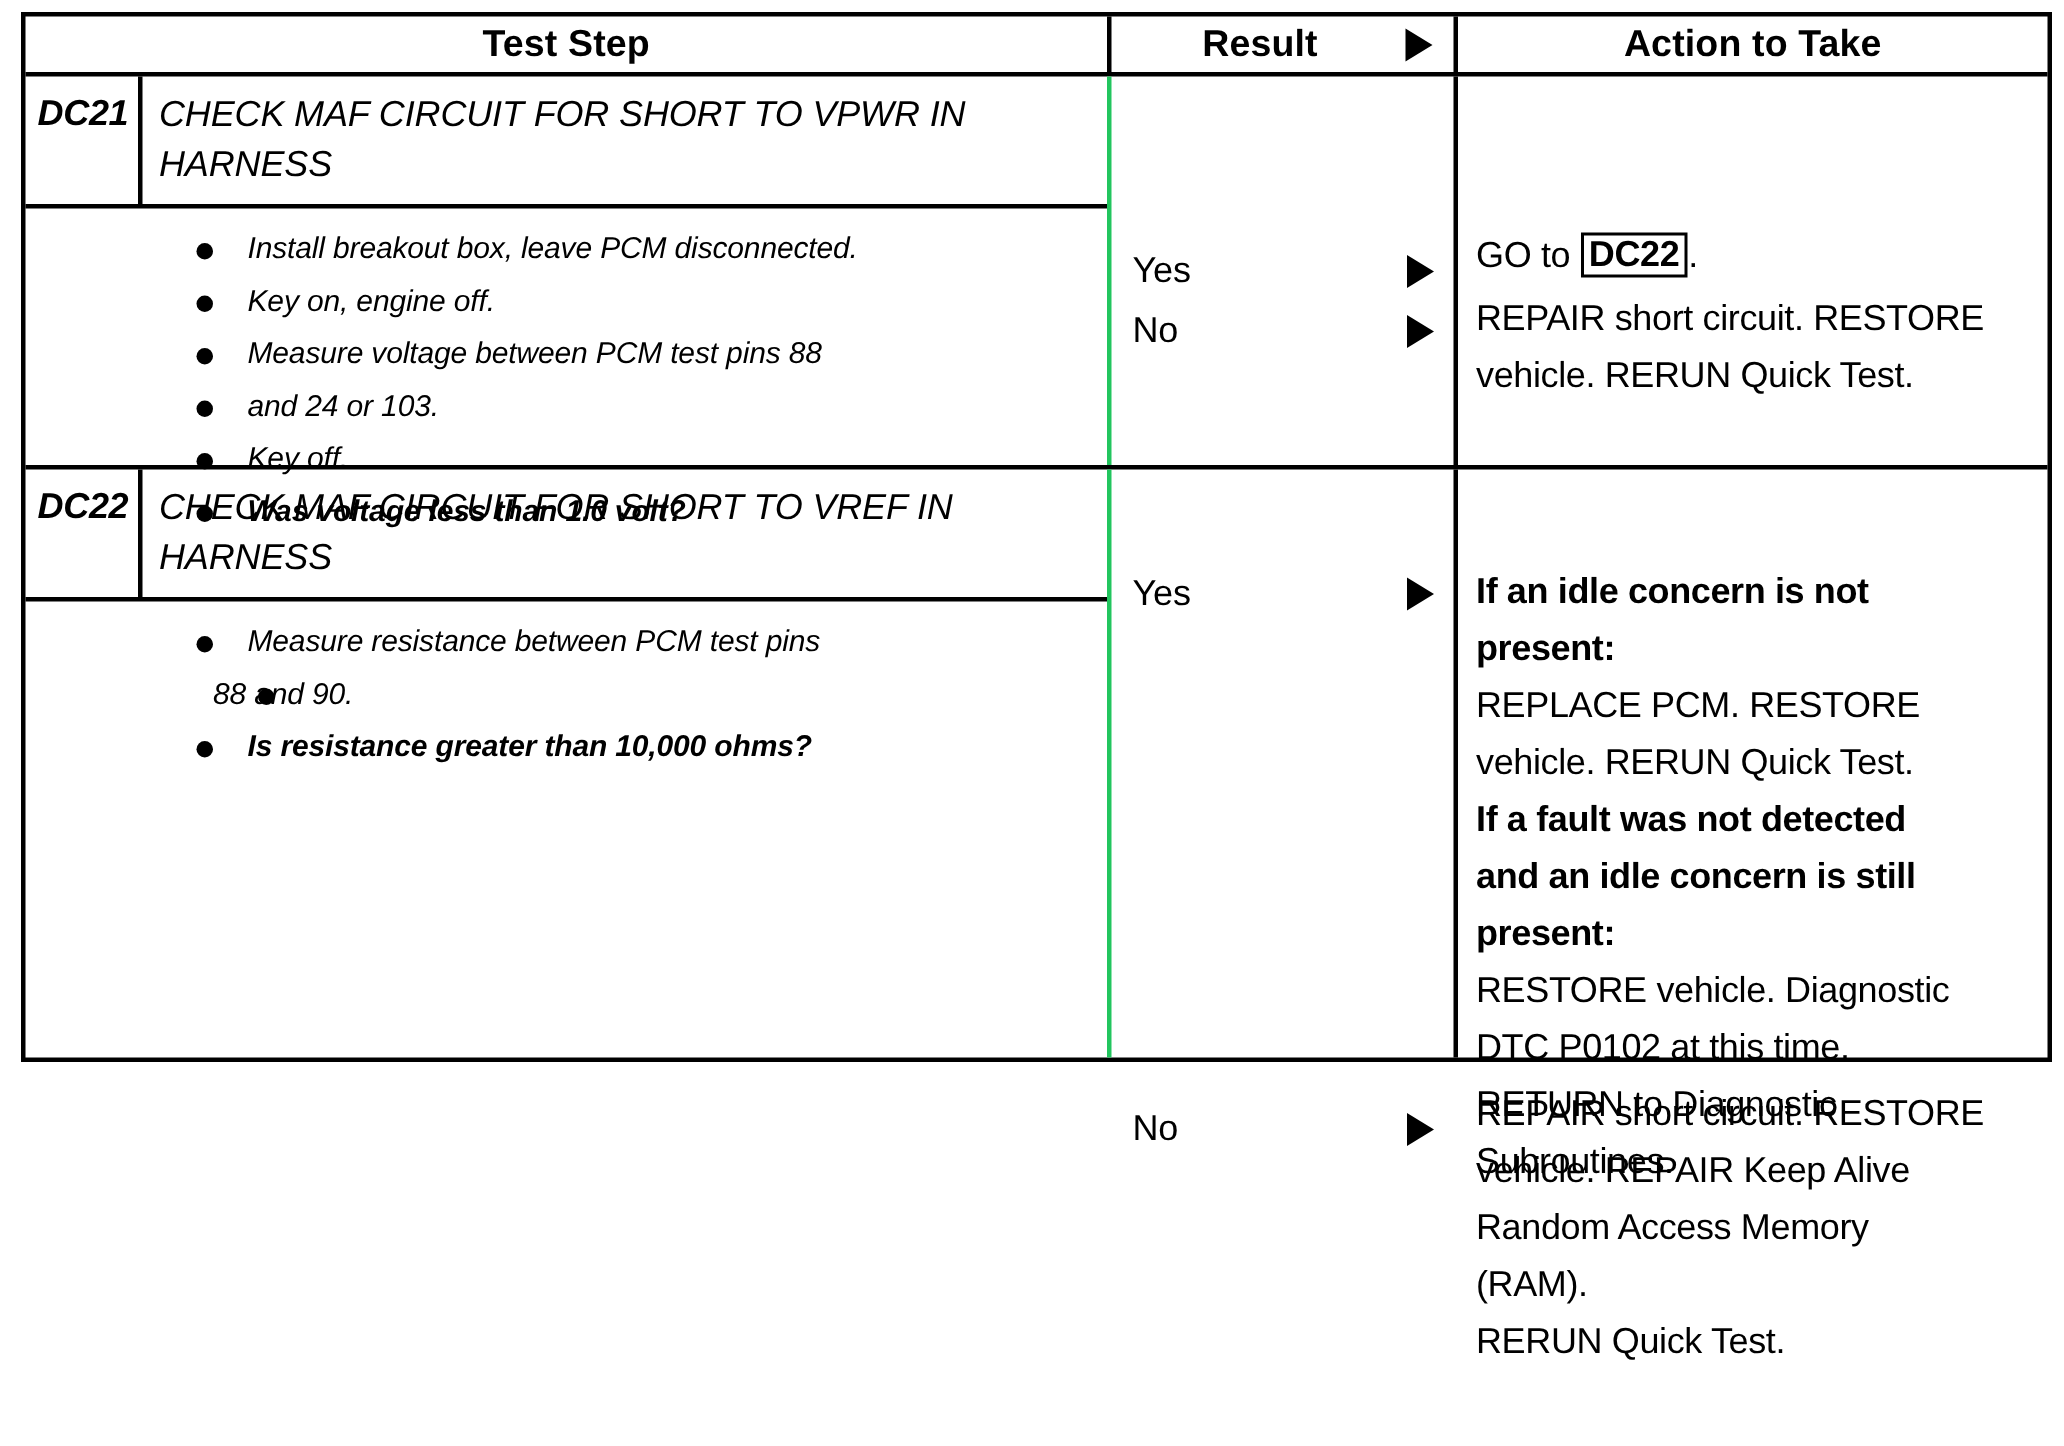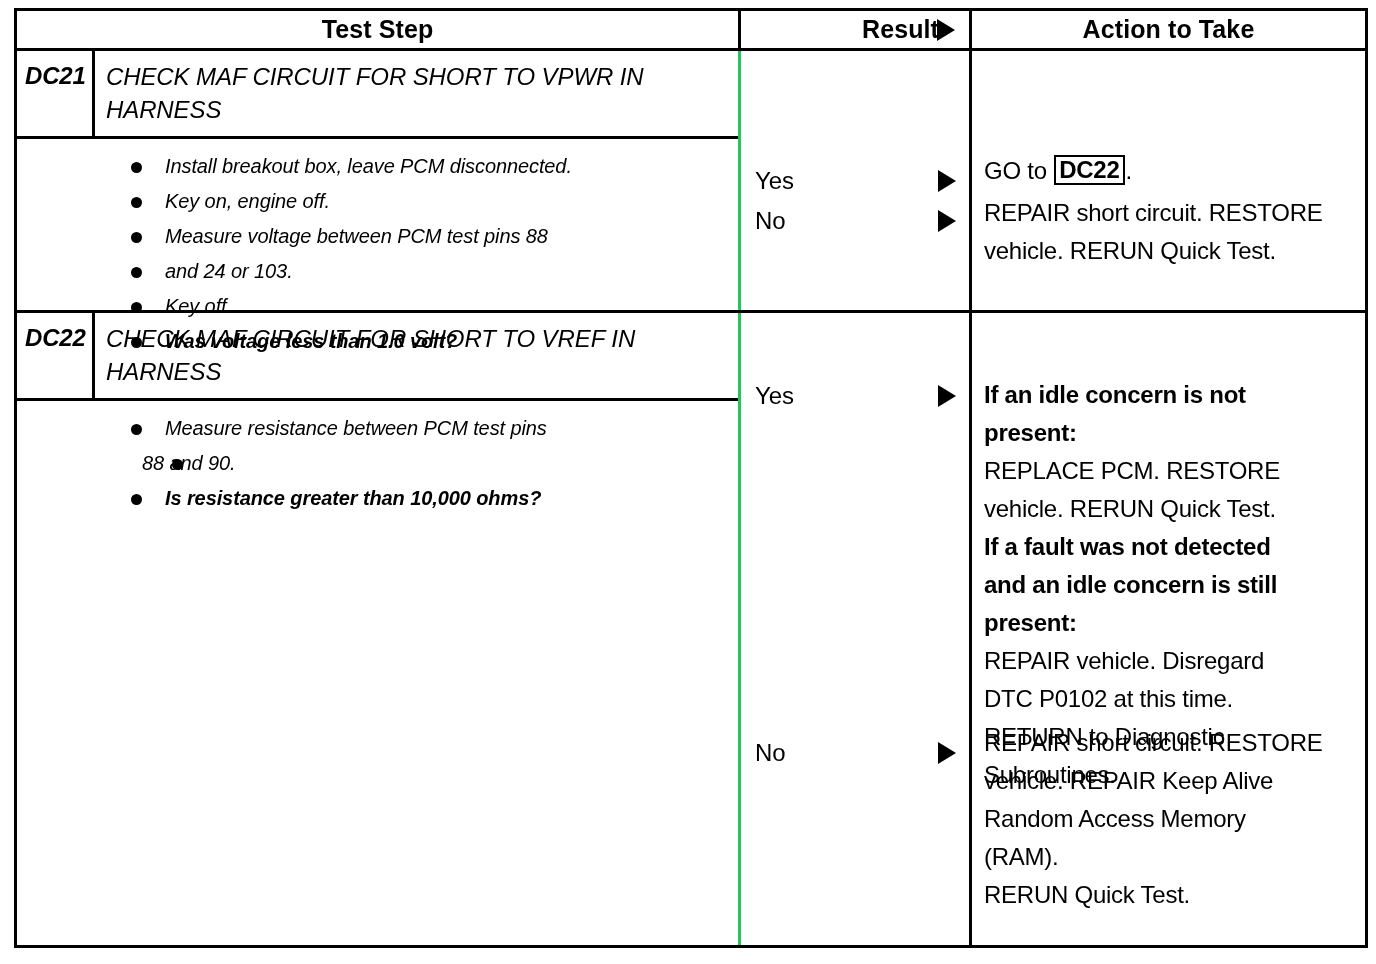--- a/index.html
+++ b/index.html
@@ -23,21 +23,21 @@
     background: #ffffff;
     overflow: hidden;
   }
 
   
   .diag-table {
     position: absolute;
     left: 14px;
     top: 8px;
     width: 1354px;
-    height: 940px;
+    height: 700px;
     box-sizing: border-box;
     border: 3px solid #000;
     display: flex;
     flex-direction: column;
     background: #fff;
   }
 
   
   .thead {
     display: flex;
@@ -57,21 +57,21 @@
     height: 100%;
   }
   .th-teststep { width: 724px; border-right: 3px solid #000; }
   .th-result   { width: 231px; border-right: 3px solid #000; position: relative; }
   .th-action   { flex: 1 1 auto; }
 
   .th-result .result-label {
     position: absolute;
     left: 0;
     right: 0;
-    text-align: right;
+    text-align: center;
     padding-right: 30px;
   }
   .th-result .tri {
     position: absolute;
     right: 14px;
     top: 50%;
     transform: translateY(-50%);
   }
 
   
@@ -341,21 +341,21 @@
 
         <div class="col-action">
           <div class="action-entry" style="top:63px;">
             <div class="action-line bold">If an idle concern is not</div>
             <div class="action-line bold">present:</div>
             <div class="action-line">REPLACE PCM. RESTORE</div>
             <div class="action-line">vehicle. RERUN Quick Test.</div>
             <div class="action-line bold">If a fault was not detected</div>
             <div class="action-line bold">and an idle concern is still</div>
             <div class="action-line bold">present:</div>
-            <div class="action-line">REPAIR vehicle. Disregard</div>
+            <div class="action-line">RESTORE vehicle. Diagnostic</div>
             <div class="action-line">DTC P0102 at this time.</div>
             <div class="action-line">RETURN to Diagnostic</div>
             <div class="action-line">Subroutines.</div>
           </div>
           <div class="action-entry" style="top:411px;">
             <div class="action-line">REPAIR short circuit. RESTORE</div>
             <div class="action-line">vehicle. REPAIR Keep Alive</div>
             <div class="action-line">Random Access Memory</div>
             <div class="action-line">(RAM).</div>
             <div class="action-line">RERUN Quick Test.</div>

